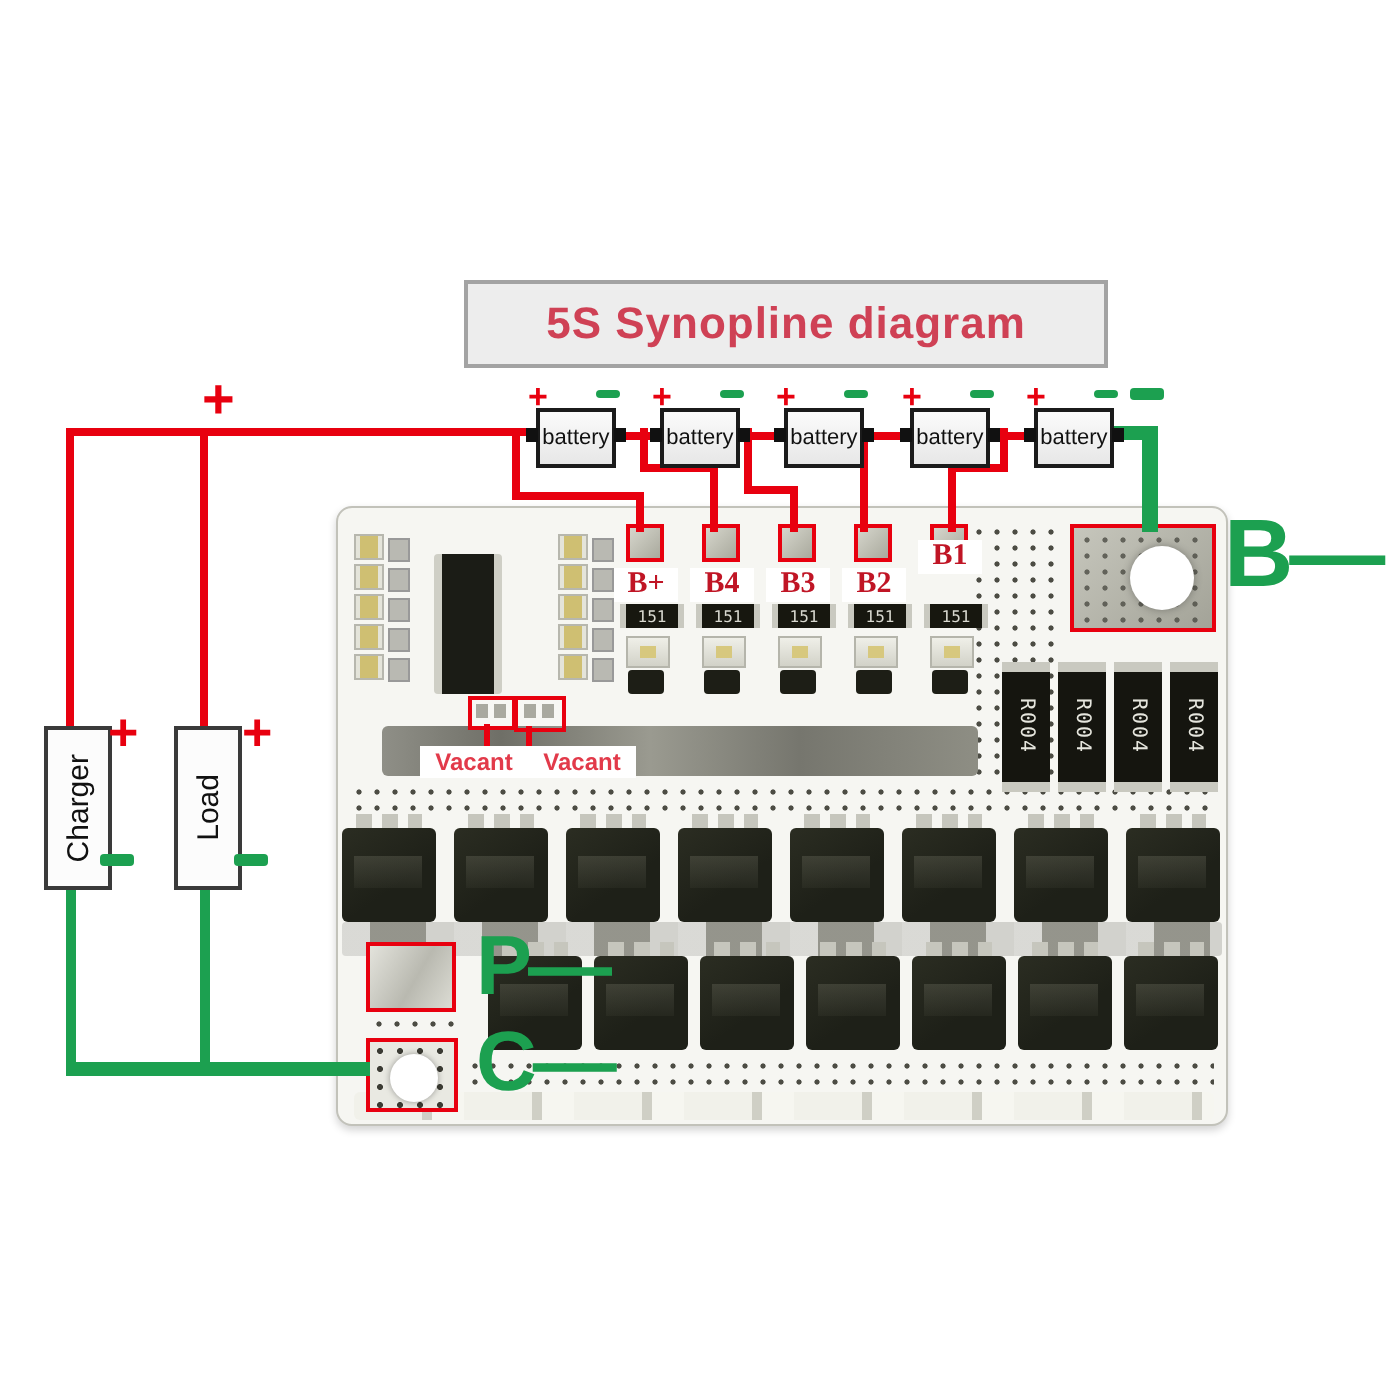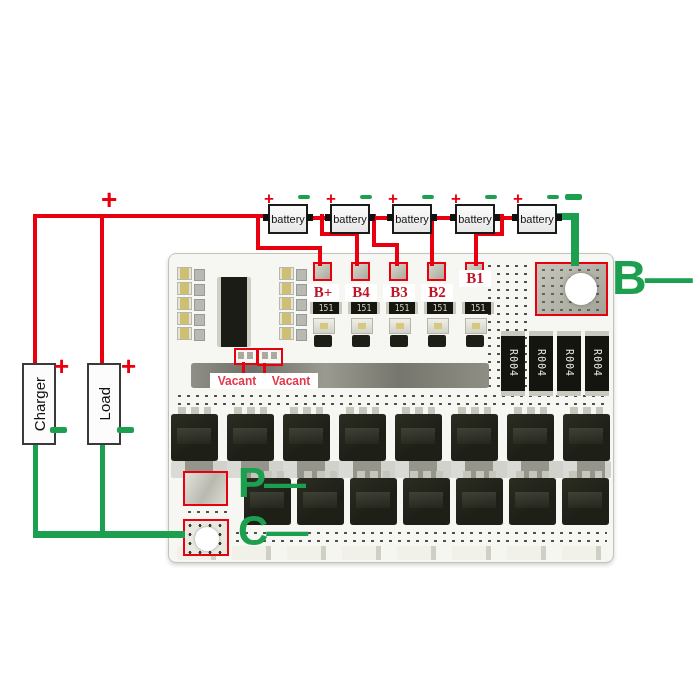--- a/index.html
+++ b/index.html
@@ -75,20 +75,23 @@
   .vpadcell{position:absolute;top:2px;width:6px;height:7px;background:#a9a9a0;}
   .vlabel{position:absolute;width:54px;height:16px;background:#fff;display:flex;align-items:center;justify-content:center;
     color:#e23a4a;font-size:12px;font-weight:bold;}
   .term-label{position:absolute;color:var(--green);font-weight:800;line-height:1;letter-spacing:-2px;}
 </style>
 </head>
 <body>
 
 <div class="canvas">
 
+  <div class="title-box">
+    <span>5S Synopline diagram</span>
+  </div>
 
   <div class="board">
 
     <div class="onb ic" style="left:48px;top:23px;width:26px;height:70px;"></div>
 
     <div class="onb dots" style="left:316px;top:8px;width:48px;height:126px;"></div>
     <div class="onb dots" style="left:6px;top:138px;width:432px;height:15px;"></div>
     <div class="onb dots" style="left:64px;top:275px;width:374px;height:14px;"></div>
     <div class="onb dots" style="left:16px;top:254px;width:44px;height:10px;"></div>
 

